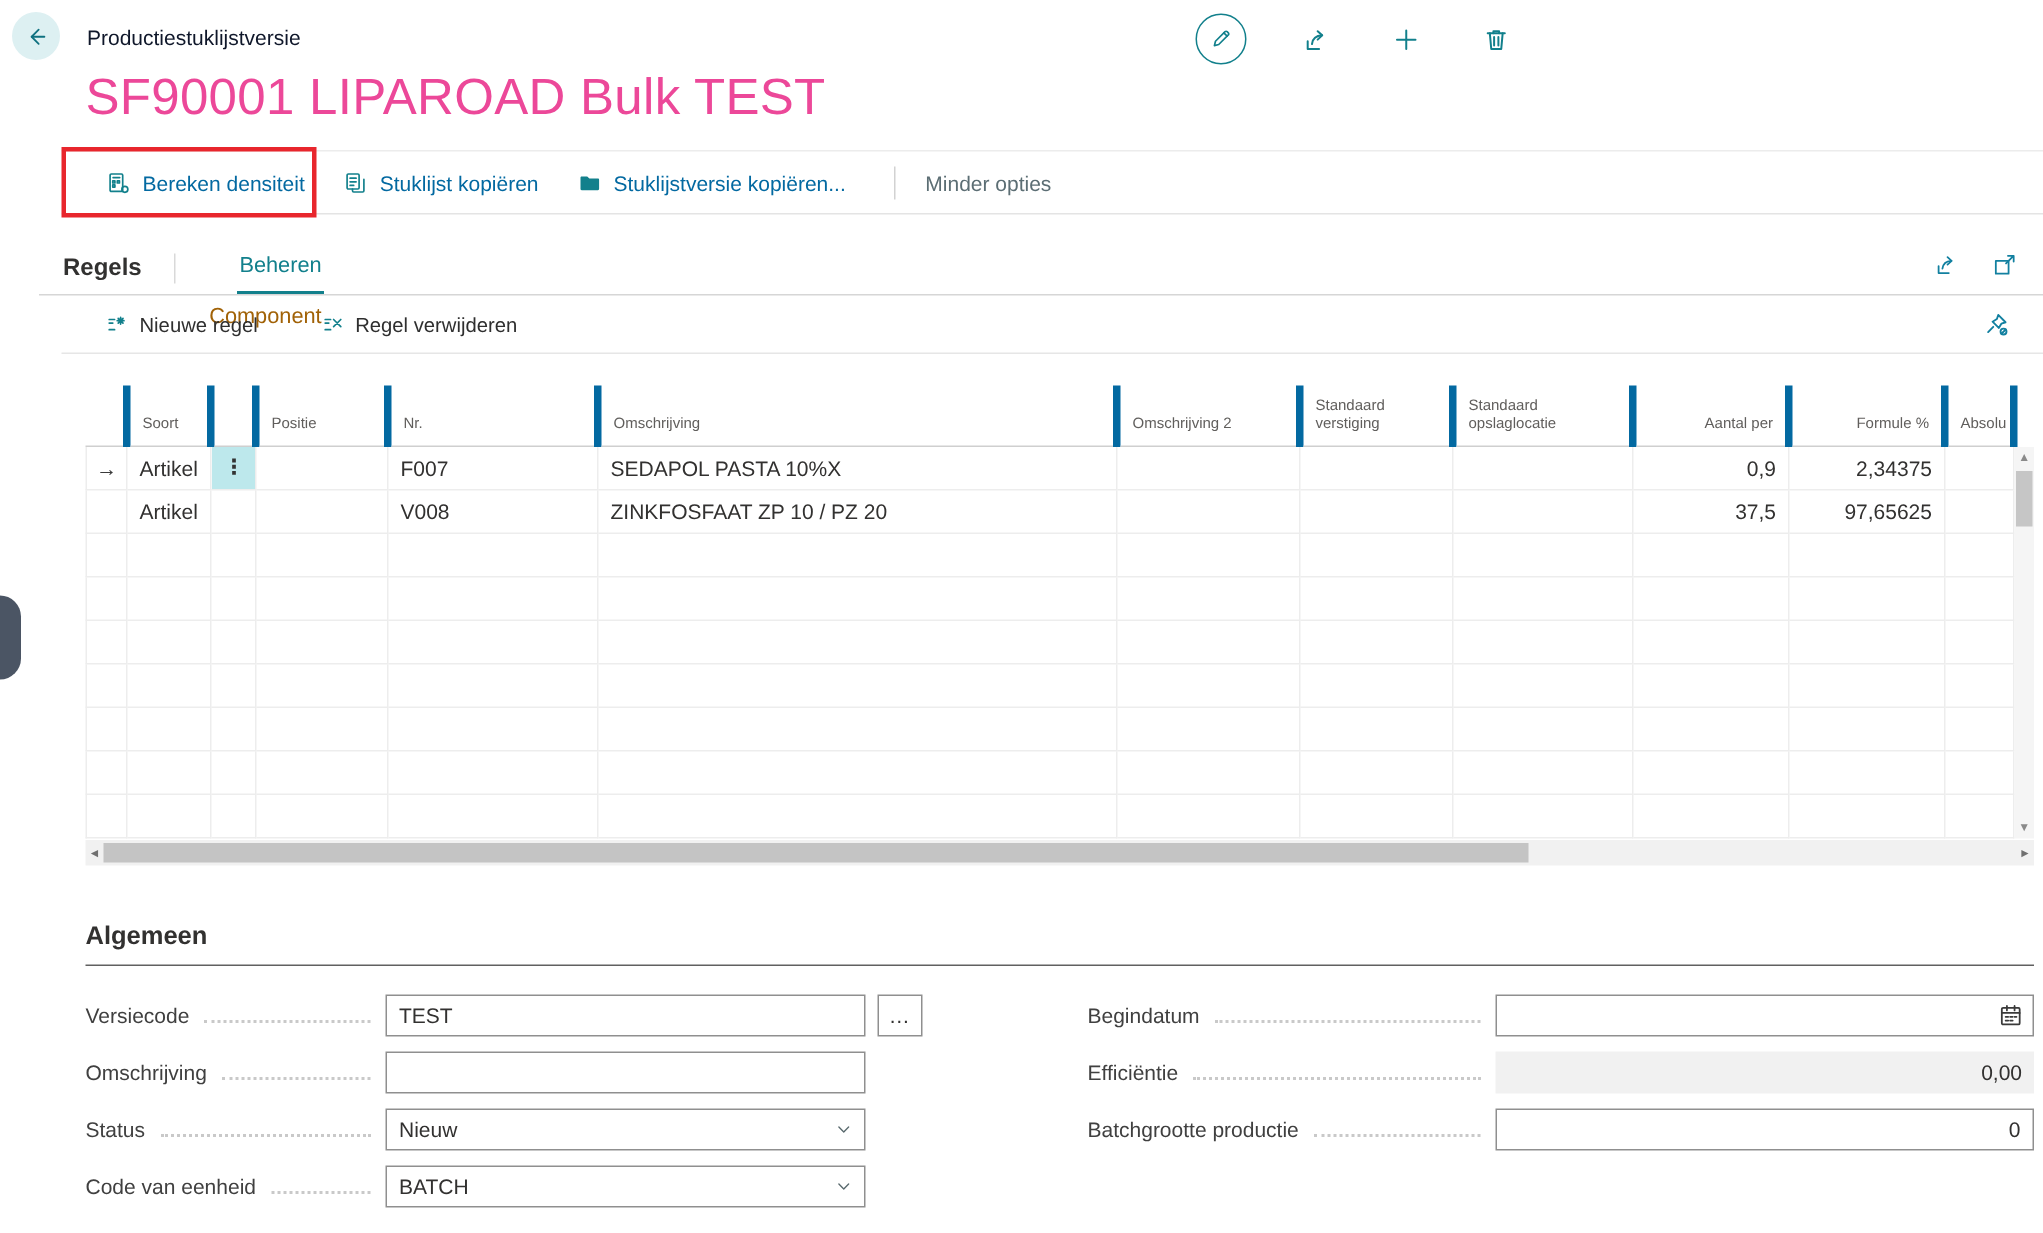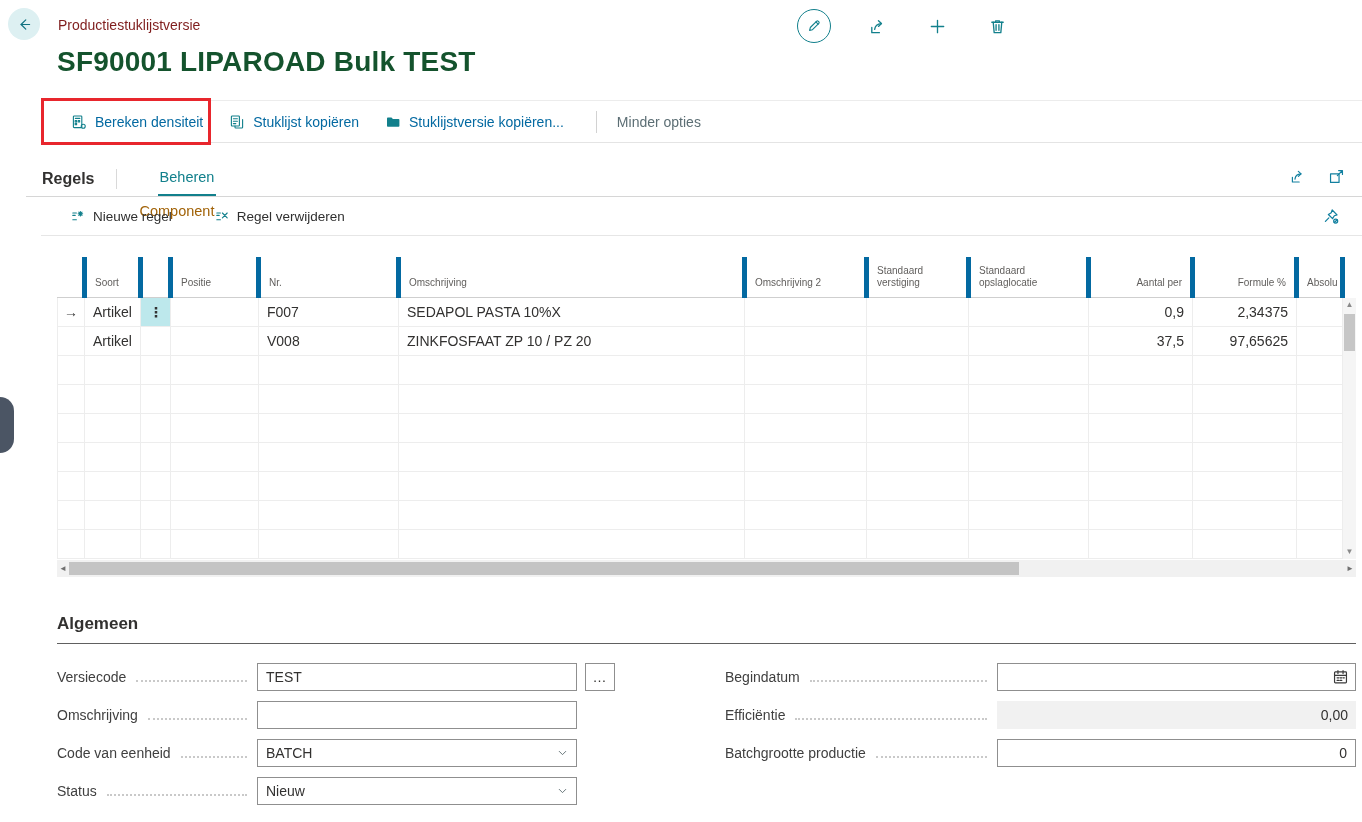--- a/index.html
+++ b/index.html
@@ -3,29 +3,29 @@
 <meta charset="utf-8">
 <style>
   * { margin:0; padding:0; box-sizing:border-box; }
   html,body { background:#fff; }
   body { font-family:"Liberation Sans","DejaVu Sans",sans-serif; color:#323130; }
   .page { position:relative; width:1362px; height:822px; background:#fff; overflow:hidden; }
 
   
   .back-btn { position:absolute; left:8px; top:8px; width:32px; height:32px; border-radius:50%;
               background:#ddf0f2; color:#0f7180; display:flex; align-items:center; justify-content:center; cursor:pointer; }
-  .breadcrumb { position:absolute; left:58px; top:17px; font-size:14px; color:#7f1d1d; }
+  .breadcrumb { position:absolute; left:58px; top:17px; font-size:14px; color:#0f172a; }
   .top-icons { position:absolute; left:797px; top:8px; height:36px; display:flex; align-items:center; color:#12808c; }
   .pencil-circle { width:34px; height:34px; border:1px solid #12808c; border-radius:50%;
                    display:flex; align-items:center; justify-content:center; cursor:pointer; }
   .tico { cursor:pointer; display:flex; align-items:center; justify-content:center; }
   .tico + .tico { margin-left:41px; }
   .pencil-circle + .tico { margin-left:37px; }
 
-  .page-title { position:absolute; left:57px; top:46px; font-size:28px; font-weight:700; color:#14532d; letter-spacing:.2px; }
+  .page-title { position:absolute; left:57px; top:46px; font-size:34px; font-weight:400; color:#ec4899; letter-spacing:.2px; }
 
   
   .action-bar { position:absolute; left:41px; right:0; top:100px; height:43px;
                 border-top:1px solid #ececec; border-bottom:1px solid #e4e4e4;
                 display:flex; align-items:center; padding-left:30px; font-size:14px; }
   .ab-item { display:flex; align-items:center; gap:8px; margin-right:26px; cursor:pointer; color:#0369a1; white-space:nowrap; }
   .ab-item .icon { color:#12808c; }
   .ab-divider { width:1px; height:22px; background:#d2d2d2; margin:0 20px 0 6px; }
   .ab-menu { display:flex; align-items:center; gap:7px; margin-right:28px; cursor:pointer; color:#2f2f2f; white-space:nowrap; }
   .ab-menu .caret { color:#5d6b70; display:flex; }
@@ -434,45 +434,45 @@
             </div>
           </div>
           <div class="fieldrow">
             <span class="flabel">Omschrijving</span>
             <span class="leader"></span>
             <div class="ctrlwrap-l">
               <div class="ctrl ctrl-l"><input class="tbox" value="" style=""></div>
             </div>
           </div>
           <div class="fieldrow">
+            <span class="flabel">Status</span>
+            <span class="leader"></span>
+            <div class="ctrlwrap-l">
+              <div class="ctrl ctrl-l">
+                <div class="selbox"><span>Nieuw</span><span class="ctrl-icon icon">
+                    <svg width="13" height="13" viewBox="0 0 20 20" fill="none" stroke="currentColor" stroke-width="1.4" stroke-linecap="round" stroke-linejoin="round">
+                      <path d="M5 7.5l5 5 5-5"></path>
+                    </svg>
+                  </span></div>
+              </div>
+            </div>
+          </div>
+          <div class="fieldrow">
             <span class="flabel">Code van eenheid</span>
             <span class="leader"></span>
             <div class="ctrlwrap-l">
               <div class="ctrl ctrl-l">
                 <div class="selbox"><span>BATCH</span><span class="ctrl-icon icon">
                     <svg width="13" height="13" viewBox="0 0 20 20" fill="none" stroke="currentColor" stroke-width="1.4" stroke-linecap="round" stroke-linejoin="round">
                       <path d="M5 7.5l5 5 5-5"></path>
                     </svg>
                   </span></div>
               </div>
             </div>
           </div>
-          <div class="fieldrow">
-            <span class="flabel">Status</span>
-            <span class="leader"></span>
-            <div class="ctrlwrap-l">
-              <div class="ctrl ctrl-l">
-                <div class="selbox"><span>Nieuw</span><span class="ctrl-icon icon">
-                    <svg width="13" height="13" viewBox="0 0 20 20" fill="none" stroke="currentColor" stroke-width="1.4" stroke-linecap="round" stroke-linejoin="round">
-                      <path d="M5 7.5l5 5 5-5"></path>
-                    </svg>
-                  </span></div>
-              </div>
-            </div>
-          </div>
         </div>
       <div class="gcol-right" id="gcol-right">
           <div class="fieldrow">
             <span class="flabel">Begindatum</span>
             <span class="leader"></span>
             <div class="ctrlwrap-r">
               <div class="ctrl ctrl-r"><input class="tbox with-icon" value="" style=""><span class="ctrl-icon dark icon">
                   <svg width="17" height="17" viewBox="0 0 20 20" fill="none" stroke="currentColor" stroke-width="1.4" stroke-linecap="round" stroke-linejoin="round">
                     <rect x="3" y="4" width="14" height="13" rx="1"></rect>
                     <path d="M3 8h14M7 2.5V6M13 2.5V6"></path>

